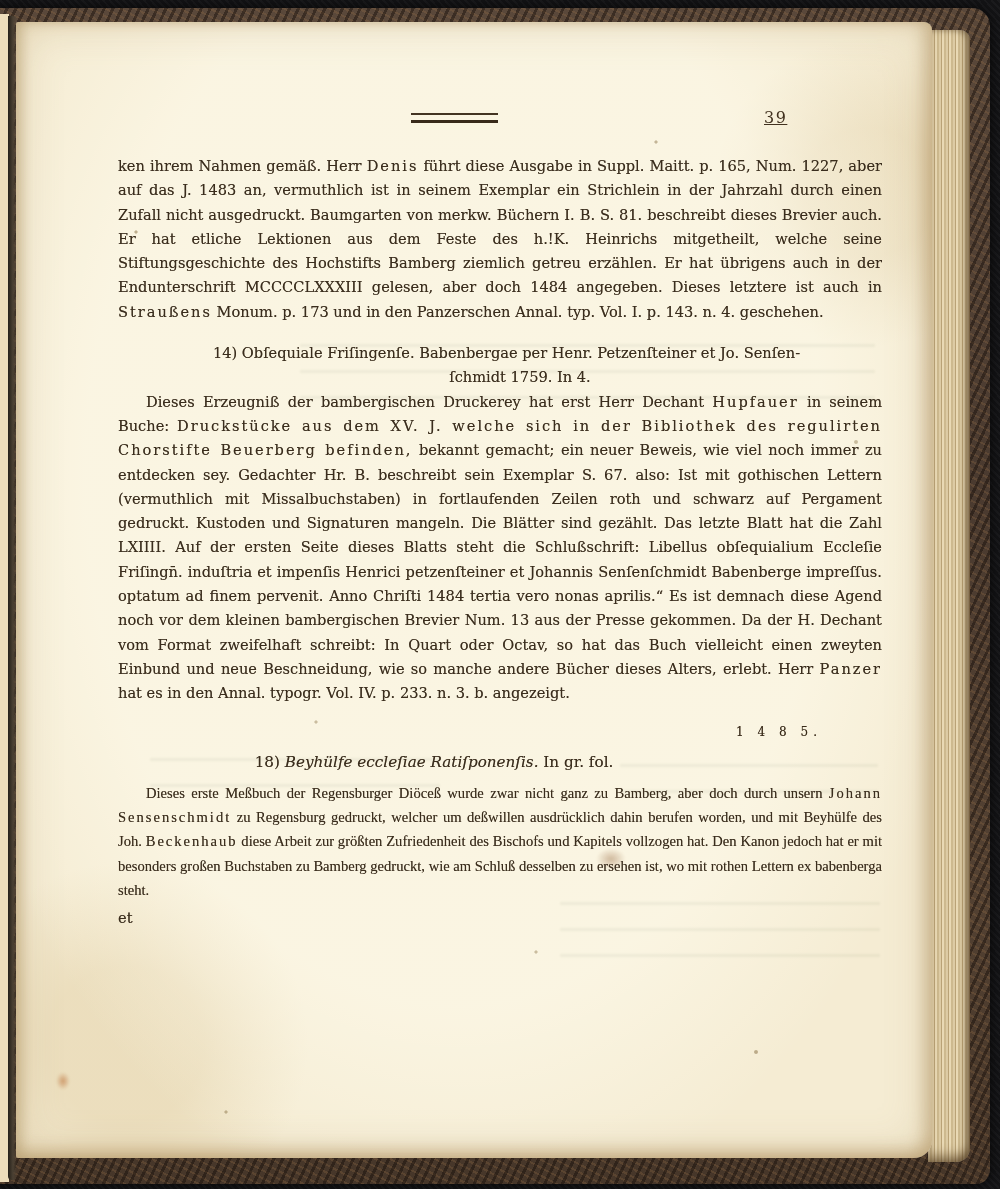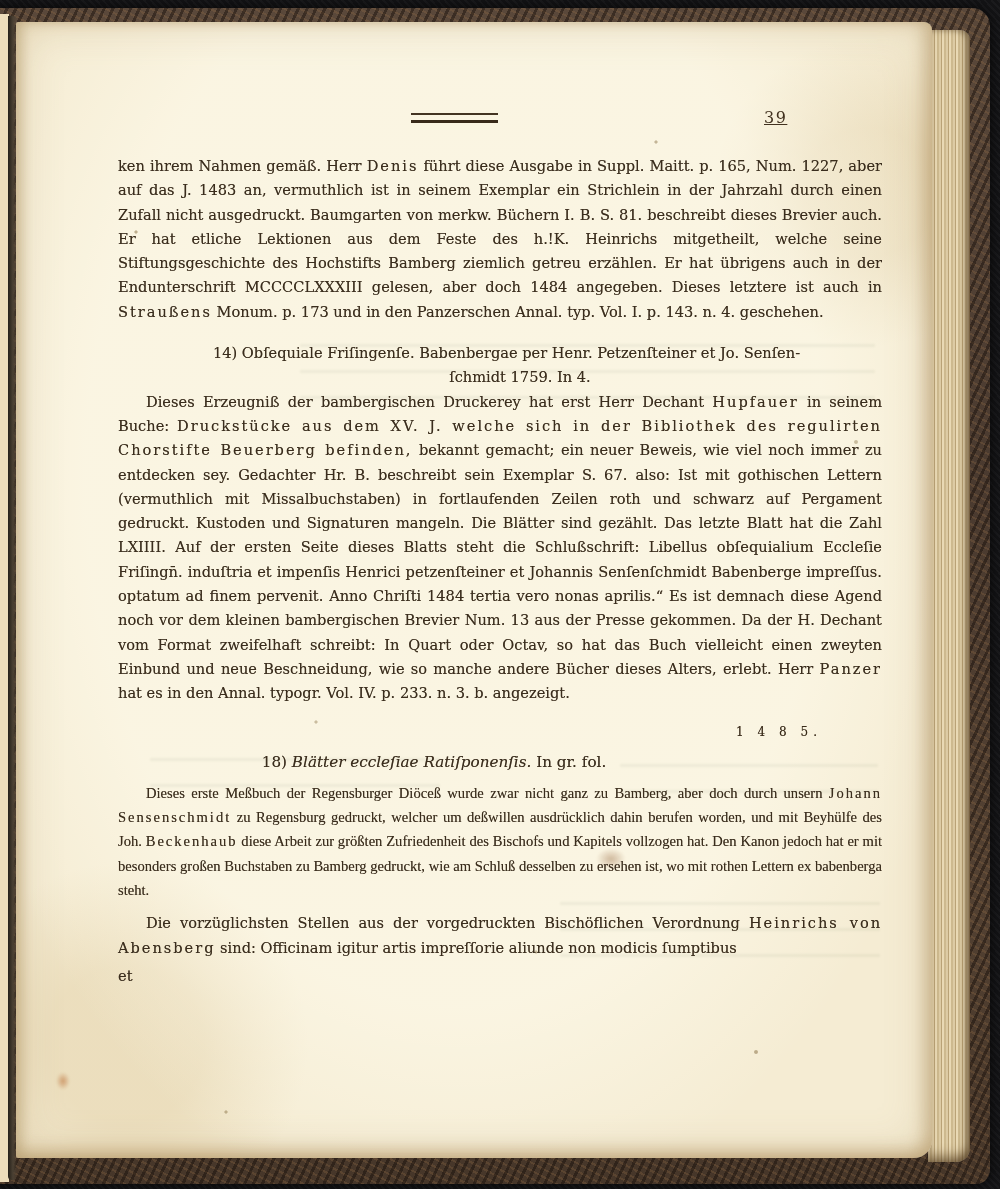--- a/index.html
+++ b/index.html
@@ -141,17 +141,16 @@
 <div class="stain2"></div>
 
 <div class="rule"></div>
 <div class="pagenum">39</div>
 
 <div class="textblock">
   <p class="para"><span>ken ihrem Nahmen gemäß. Herr </span><span class="seg-sp">Denis</span><span> führt diese Ausgabe in Suppl. Maitt. p. 165, Num. 1227, aber auf das J. 1483 an, vermuthlich ist in seinem Exemplar ein Strichlein in der Jahrzahl durch einen Zufall nicht ausgedruckt. Baumgarten von merkw. Büchern I. B. S. 81. beschreibt dieses Brevier auch. Er hat etliche Lektionen aus dem Feste des h.!K. Heinrichs mitgetheilt, welche seine Stiftungsgeschichte des Hochstifts Bamberg ziemlich getreu erzählen. Er hat übrigens auch in der Endunterschrift MCCCCLXXXIII gelesen, aber doch 1484 angegeben. Dieses letztere ist auch in </span><span class="seg-sp">Straußens</span><span> Monum. p. 173 und in den Panzerschen Annal. typ. Vol. I. p. 143. n. 4. geschehen.</span></p>
   <p class="para entry-heading"><span>14) Obſequiale Friſingenſe. Babenbergae per Henr. Petzenſteiner et Jo. Senſen-</span><br><span>ſchmidt 1759. In 4.</span></p>
   <p class="para indent body-after-heading"><span>Dieses Erzeugniß der bambergischen Druckerey hat erst Herr Dechant </span><span class="seg-sp">Hupfauer</span><span> in seinem Buche: </span><span class="seg-sp">Druckstücke aus dem XV. J. welche sich in der Bibliothek des regulirten Chorstifte Beuerberg befinden,</span><span> bekannt gemacht; ein neuer Beweis, wie viel noch immer zu entdecken sey. Gedachter Hr. B. beschreibt sein Exemplar S. 67. also: Ist mit gothischen Lettern (vermuthlich mit Missalbuchstaben) in fortlaufenden Zeilen roth und schwarz auf Pergament gedruckt. Kustoden und Signaturen mangeln. Die Blätter sind gezählt. Das letzte Blatt hat die Zahl LXIIII. Auf der ersten Seite dieses Blatts steht die Schlußschrift: Libellus obſequialium Eccleſie Friſingn̄. induſtria et impenſis Henrici petzenſteiner et Johannis Senſenſchmidt Babenberge impreſſus. optatum ad finem pervenit. Anno Chriſti 1484 tertia vero nonas aprilis.“ Es ist demnach diese Agend noch vor dem kleinen bambergischen Brevier Num. 13 aus der Presse gekommen. Da der H. Dechant vom Format zweifelhaft schreibt: In Quart oder Octav, so hat das Buch vielleicht einen zweyten Einbund und neue Beschneidung, wie so manche andere Bücher dieses Alters, erlebt. Herr </span><span class="seg-sp">Panzer</span><span> hat es in den Annal. typogr. Vol. IV. p. 233. n. 3. b. angezeigt.</span></p>
   <p class="para year">1 4 8 5.</p>
-  <p class="para entry15-heading"><span>18) </span><span class="seg-it">Blätter eccleſiae Ratiſponenſis.</span><span> In gr. fol.</span></p>
+  <p class="para entry15-heading"><span>18) </span><span class="seg-it">Beyhülfe eccleſiae Ratiſponenſis.</span><span> In gr. fol.</span></p>
   <p class="para indent p15a"><span>Dieses erste Meßbuch der Regensburger Diöceß wurde zwar nicht ganz zu Bamberg, aber doch durch unsern </span><span class="seg-sp">Johann Sensenschmidt</span><span> zu Regensburg gedruckt, welcher um deßwillen ausdrücklich dahin berufen worden, und mit Beyhülfe des Joh. </span><span class="seg-sp">Beckenhaub</span><span> diese Arbeit zur größten Zufriedenheit des Bischofs und Kapitels vollzogen hat. Den Kanon jedoch hat er mit besonders großen Buchstaben zu Bamberg gedruckt, wie am Schluß desselben zu ersehen ist, wo mit rothen Lettern ex babenberga steht.</span></p>
-  <p class="para indent p15b"><span>Die vorzüglichsten Stellen aus der vorgedruckten Bischöflichen Verordnung </span><span class="seg-sp">Heinrichs von Abensberg</span><span> sind: Officinam igitur artis impreſſorie aliunde non modicis ſumptibus</span></p>
   <p class="para catchword">et</p>
 </div>
 
 </body></html>

